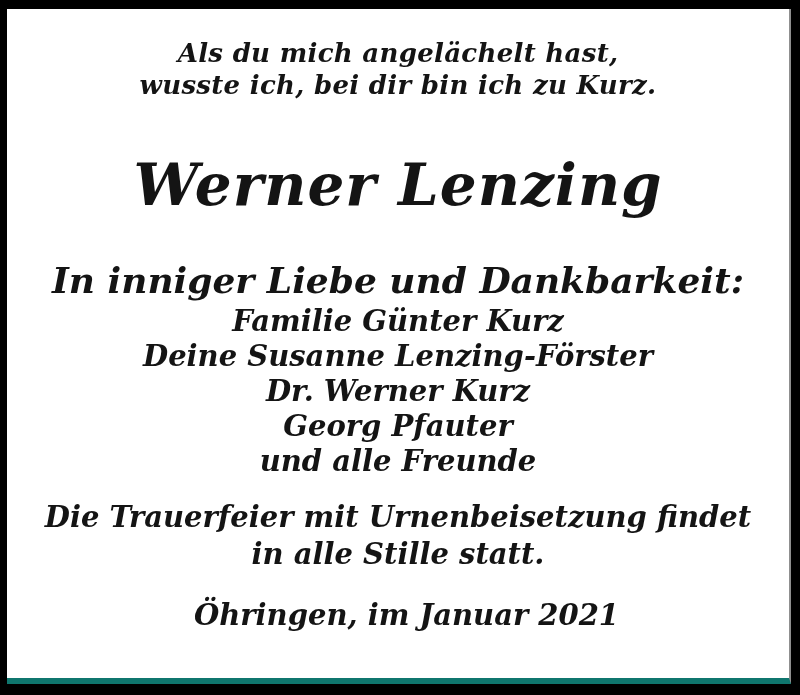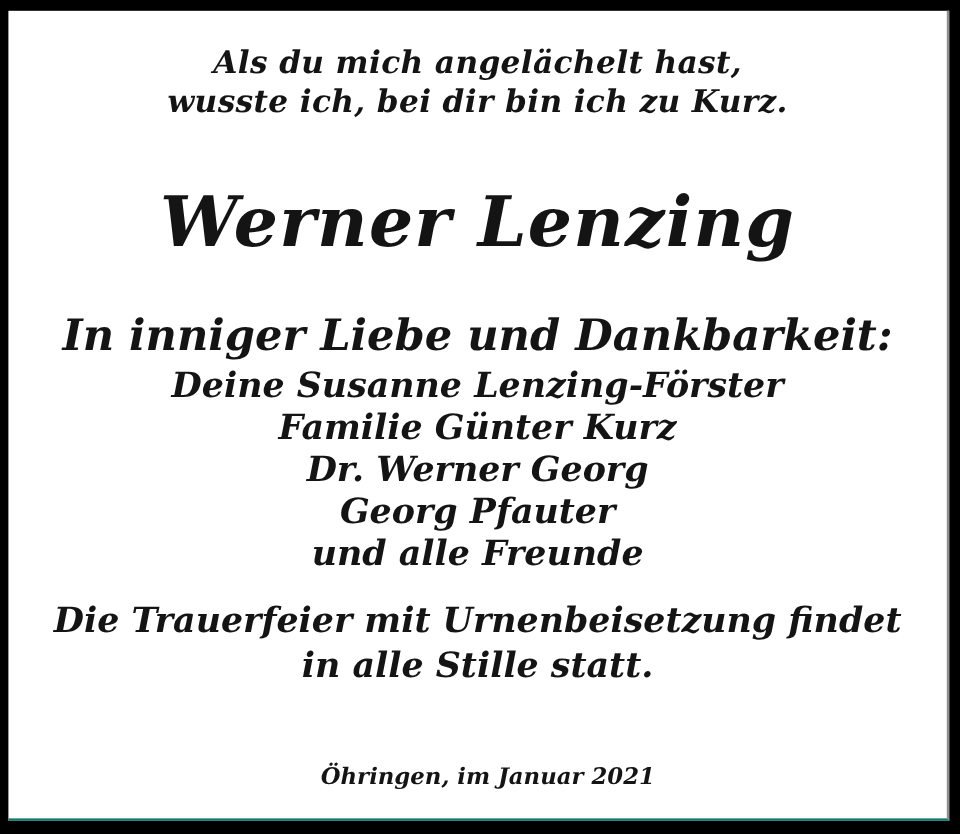--- a/index.html
+++ b/index.html
@@ -23,21 +23,21 @@
   }
 
   .card {
     position: absolute;
     left: 7px;
     top: 9px;
     right: 9px;
     bottom: 11px;
     background: #ffffff;
     border-right: 2px solid #8f8f8f;
-    border-bottom: 2px solid #0f766e;
+    border-bottom: 6px solid #0f766e;
     text-align: center;
     color: #141414;
     font-style: italic;
     font-weight: bold;
     padding-top: 28px;
   }
 
   .quote {
     font-size: 26px;
     line-height: 32px;
@@ -68,45 +68,45 @@
     line-height: 35px;
   }
 
   .ceremony {
     margin-top: 20px;
     font-size: 29px;
     line-height: 37px;
   }
 
   .place-date {
-    margin-top: 56px;
-    font-size: 19px;
+    margin-top: 24px;
+    font-size: 29px;
     line-height: 37px;
     padding-left: 17px;
   }
 </style>
 </head>
 <body>
 
 <div class="frame">
   <div class="card">
 
     <div class="quote">
       <div>Als du mich angelächelt hast,</div>
       <div>wusste ich, bei dir bin ich zu Kurz.</div>
     </div>
 
     <div class="deceased-name">Werner Lenzing</div>
 
     <div class="intro">In inniger Liebe und Dankbarkeit:</div>
 
     <ul class="mourners">
+      <li>Familie Günter Kurz</li>
       <li>Deine Susanne Lenzing-Förster</li>
-      <li>Familie Günter Kurz</li>
-      <li>Dr. Werner Georg</li>
+      <li>Dr. Werner Kurz</li>
       <li>Georg Pfauter</li>
       <li>und alle Freunde</li>
     </ul>
 
     <div class="ceremony">
       <div>Die Trauerfeier mit Urnenbeisetzung findet</div>
       <div>in alle Stille statt.</div>
     </div>
 
     <div class="place-date">Öhringen, im Januar 2021</div>

